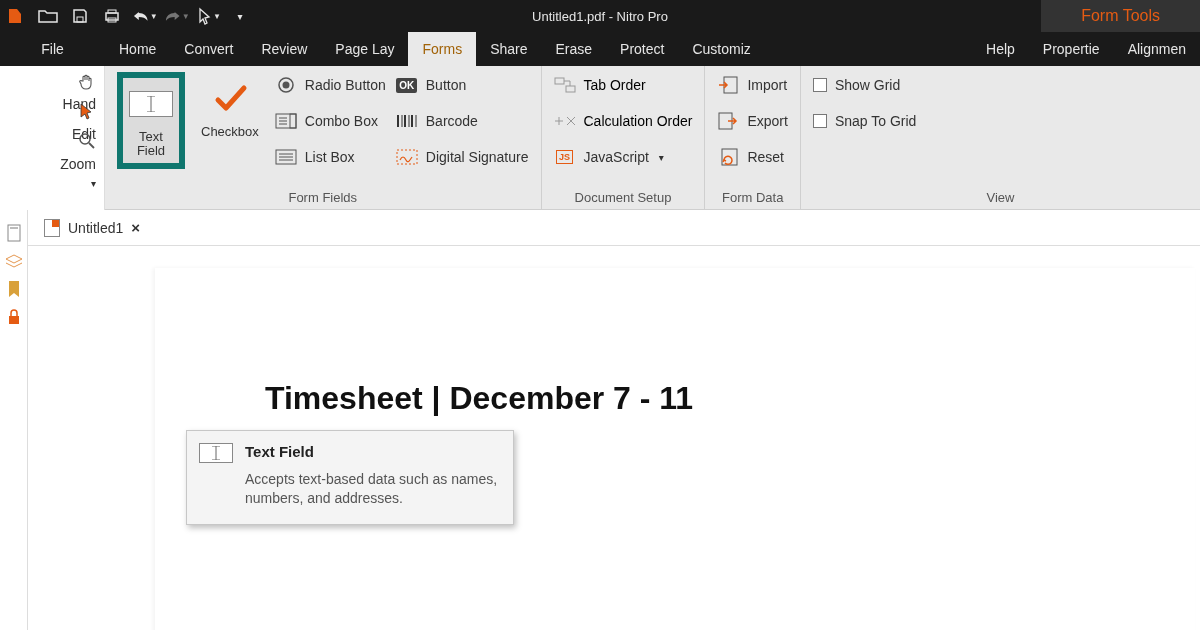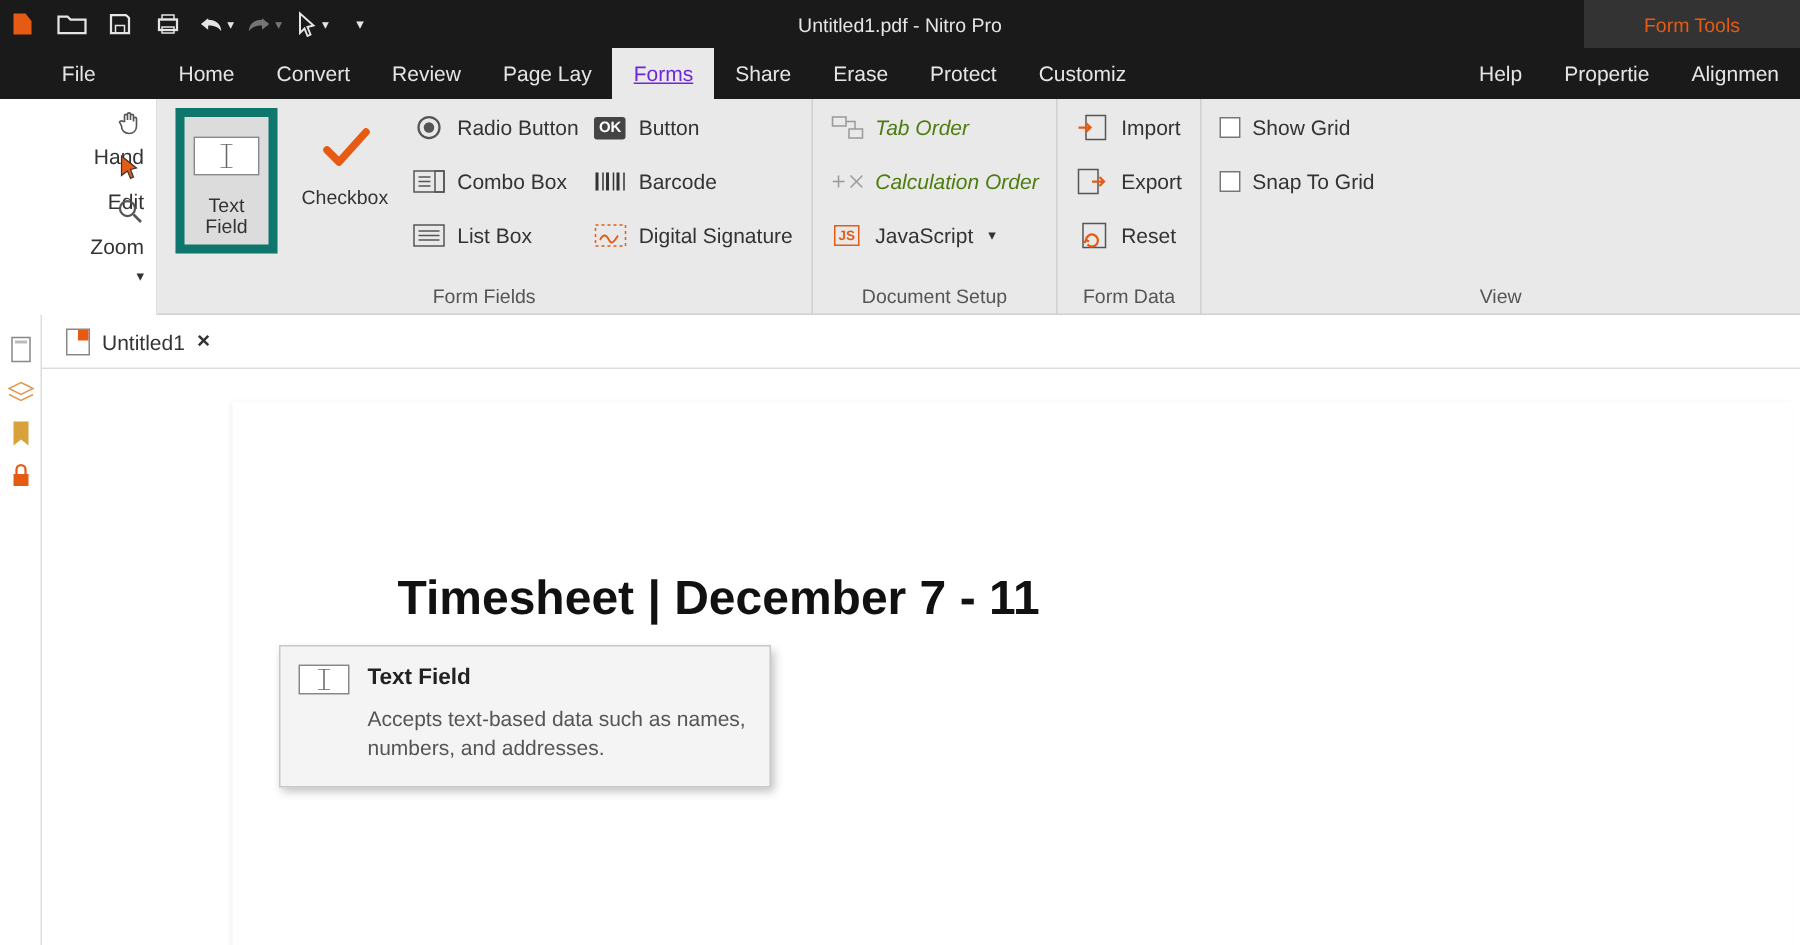--- a/index.html
+++ b/index.html
@@ -3,28 +3,28 @@
 <meta charset="utf-8">
 <style>
   * { box-sizing: border-box; margin: 0; padding: 0; font-family: "Segoe UI", Arial, sans-serif; }
   body { width: 1200px; height: 630px; background: #fff; overflow: hidden; position: relative; }
 
   .titlebar { height: 32px; background: #1a1a1a; display: flex; align-items: center; color: #e5e5e5; font-size: 13px; position: relative; }
   .titlebar .logo { width: 30px; height: 32px; display:flex; align-items:center; justify-content:center; }
   .titlebar .qat { display:flex; align-items:center; gap: 8px; padding: 0 6px; }
   .titlebar .qat .qbtn { width:24px; height:24px; display:flex; align-items:center; justify-content:center; color:#e5e5e5; }
   .titlebar .title { position:absolute; left:0; right:0; text-align:center; pointer-events:none; }
-  .titlebar .context-tab { position:absolute; right:0; top:0; height:32px; background:#333; color:#e55b13; padding:0 40px; display:flex; align-items:center; font-size:13px; }
+  .titlebar .context-tab { position:absolute; right:0; top:0; height:32px; background:#333; color:#e55b13; padding:0 40px; display:flex; align-items:center; font-size:16px; }
 
   .menubar { height: 34px; background:#1a1a1a; display:flex; align-items:stretch; color:#e5e5e5; font-size:14px; }
   .menubar .menu-left { width:105px; display:flex; align-items:center; justify-content:center; }
   .menubar .menu-left .file-btn { padding:4px 16px; }
   .menubar .tabs { display:flex; align-items:stretch; }
   .menubar .tab { padding: 0 14px; display:flex; align-items:center; cursor:pointer; }
-  .menubar .tab.active { background:#e9e9e9; color:#6d28d9;text-decoration:underline; }
+  .menubar .tab.active { background:#e9e9e9; color:#a16207; }
   .menubar .spacer { flex:1; }
   .menubar .right-tabs { display:flex; }
 
   .workrow { display:flex; height:144px; }
   .leftpanel { width:105px; background:#fff; border-right:1px solid #ddd; padding:6px 8px; }
   .leftpanel .lp-item { display:flex; align-items:flex-end; gap:6px; color:#333; font-size:14px; height:30px;flex-direction:column; }
   .leftpanel .lp-item .ic { width:18px; height:18px; display:flex; align-items:center; justify-content:center; }
   .leftpanel .lp-item .caret { font-size:10px; color:#333; margin-left:2px; }
 
   .ribbon { flex:1; background:#e9e9e9; display:flex; border-bottom:1px solid #cfcfcf; }
@@ -33,21 +33,21 @@
   .rgroup .glabel { text-align:center; font-size:13px; color:#555; padding:4px 0 2px; }
 
   .bigbtn { display:flex; flex-direction:column; align-items:center; justify-content:flex-start; padding:4px 6px; text-align:center; font-size:13px; color:#333; min-width:58px; gap:4px; }
   .bigbtn.active { background:#dcdcdc; border:6px solid #0f766e; }
   .bigbtn .bicon { width:44px; height:44px; display:flex; align-items:center; justify-content:center; }
   .stack2 { display:flex; flex-direction:column; gap:4px; }
   .stackicon { width:44px; height:20px; border:1px solid #888; display:flex; align-items:center; justify-content:center; }
 
   .col { display:flex; flex-direction:column; gap:10px; }
   .ritem { display:flex; align-items:center; gap:8px; font-size:14px; color:#333; height:26px; }
-  .ritem.dim { color:#4d7c0f;font-style:italic; }
+  .ritem.dim { color:#000000; }
   .ritem .ic { width:22px; height:20px; display:flex; align-items:center; justify-content:center; }
   .ritem .caret { font-size:10px; margin-left:2px; color:#333; }
   .chk { width:14px; height:14px; border:1px solid #777; background:#fff; display:inline-block; }
 
   .doc-area { position:relative; height:calc(630px - 32px - 34px - 144px); background:#fff; }
   .side-tabs { position:absolute; left:0; top:0; width:28px; height:100%; border-right:1px solid #ddd; display:flex; flex-direction:column; align-items:center; gap:10px; padding-top:14px; }
   .side-tabs .sic { width:18px; height:18px; display:flex; align-items:center; justify-content:center; }
 
   .file-tabbar { position:absolute; left:28px; top:0; right:0; height:36px; border-bottom:1px solid #ddd; display:flex; align-items:center; padding-left:8px; }
   .file-tab { display:flex; align-items:center; gap:8px; padding:4px 8px; font-size:14px; color:#333; }

